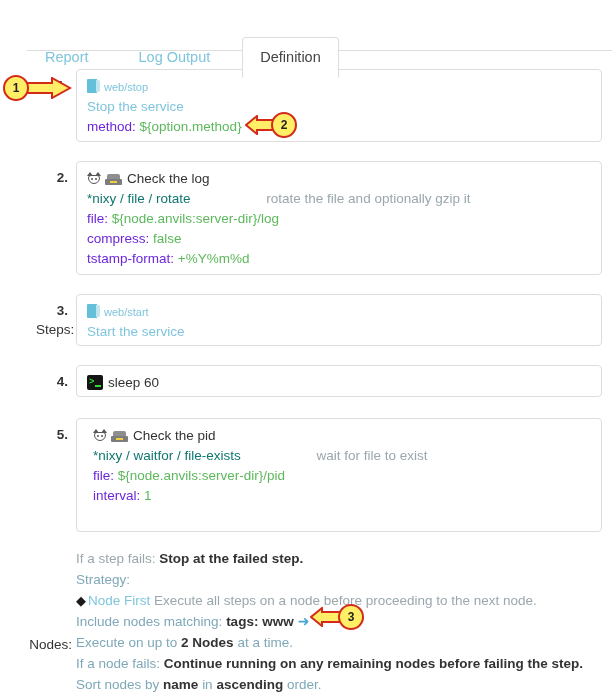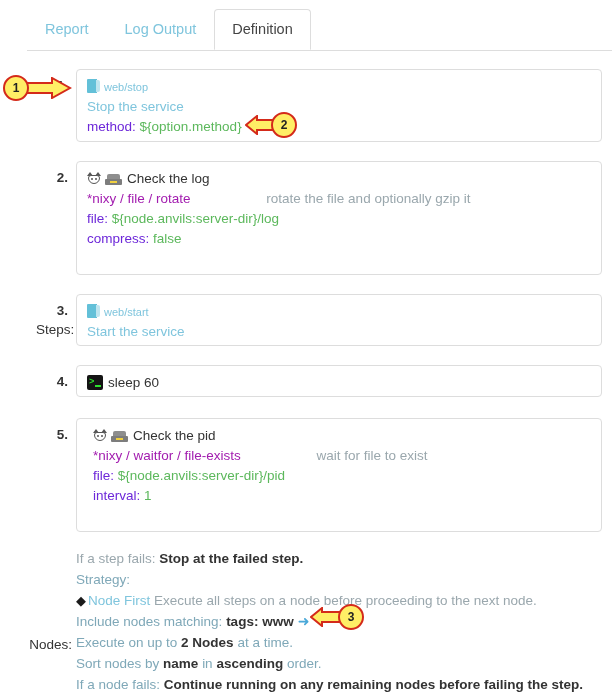--- a/index.html
+++ b/index.html
@@ -29,39 +29,41 @@
     left: 27px; top: 50px;
     width: 585px;
     height: 1px;
     background: #dddddd;
   }
   .tabs {
     position: absolute;
     left: 27px; top: 9px;
     display: flex;
     align-items: flex-end;
+    gap: 14px;
   }
   .tab {
     padding: 9px 17px 10px 17px;
     font-size: 14.5px;
     line-height: 20px;
     color: #7fc5dd;
     border: 1px solid transparent;
     border-radius: 4px 4px 0 0;
     background: transparent;
     cursor: pointer;
     white-space: nowrap;
   }
   .tab.active {
     color: #444444;
     background: #ffffff;
     border-color: #dddddd;
     border-bottom-color: #ffffff;
     position: relative;
     z-index: 3;
+    margin-top: 28px;
   }
 
   
   .section {
     position: absolute;
     left: 0;
     width: 612px;
   }
   .label-col {
     position: absolute;
@@ -111,21 +113,21 @@
   }
   .step-title-dark {
     color: #333333;
     font-size: 13.5px;
   }
   .step-desc {
     color: #7fc5dd;
     font-size: 13.5px;
   }
   .plugin-path {
-    color: #a21caf;
+    color: #0f766e;
   }
   .plugin-desc {
     color: #9aa7ad;
     margin-left: 36px;
   }
   .attr-key {
     color: #6d28d9;
   }
   .attr-val {
     color: #5cb85c;
@@ -320,20 +322,23 @@
       </div>
       <div class="step-line">
         <span class="plugin-path">*nixy / file / rotate</span><span class="plugin-desc">&nbsp;</span><span class="plugin-desc">rotate the file and optionally gzip it</span>
       </div>
       <div class="step-line">
         <span class="attr-key">file</span><span class="attr-key">: </span><span class="attr-val">${node.anvils:server-dir}/log</span>
       </div>
       <div class="step-line">
         <span class="attr-key">compress</span><span class="attr-key">: </span><span class="attr-val">false</span>
       </div>
+      <div class="step-line">
+        <span class="attr-key">tstamp-format</span><span class="attr-key">: </span><span class="attr-val">+%Y%m%d</span>
+      </div>
     </div>
   </div>
 
   <div class="step-row" style="top:294px;">
     <div class="step-num">3.</div>
     <div class="step-box" style="height:52px;">
       <div class="step-line">
         <span class="ico ico-book"></span><span class="step-title">web/start</span>
       </div>
       <div class="step-line step-desc">Start the service</div>
@@ -389,34 +394,34 @@
 
     <div class="detail-line">
       <span>Include nodes matching:</span>
       <b class="tag-val">tags: www</b><span class="arrow-blue">➜</span>
     </div>
 
     <div class="detail-line">
       <span>Execute on up to</span>
       <b>2 Nodes</b>
       <span>at a time.</span>
+    </div>
+
+    <div class="detail-line">
+      <span>If a node fails:</span>
+      <b>Continue running on any remaining nodes before failing the step.</b>
     </div>
 
     <div class="detail-line">
       <span>Sort nodes by</span>
       <b>name</b>
       <span>in</span>
       <b>ascending</b>
       <span>order.</span>
     </div>
-
-    <div class="detail-line">
-      <span>If a node fails:</span>
-      <b>Continue running on any remaining nodes before failing the step.</b>
-    </div>
   </div>
 </div>
 
 <svg class="callout-arrow" style="left:24px; top:77px;" width="48" height="22" viewBox="0 0 48 22">
   <path d="M0,6 L28,6 L28,1 L46,11 L28,21 L28,16 L0,16 Z" fill="#ffee66" stroke="#d42a1a" stroke-width="2"></path>
 </svg>
 <div class="callout" style="left:3px; top:75px;">1</div>
 
 <svg class="callout-arrow" style="left:245px; top:115px;" width="40" height="20" viewBox="0 0 40 20">
   <path d="M38,5 L12,5 L12,1 L1,10 L12,19 L12,15 L38,15 Z" fill="#ffee66" stroke="#d42a1a" stroke-width="2"></path>

